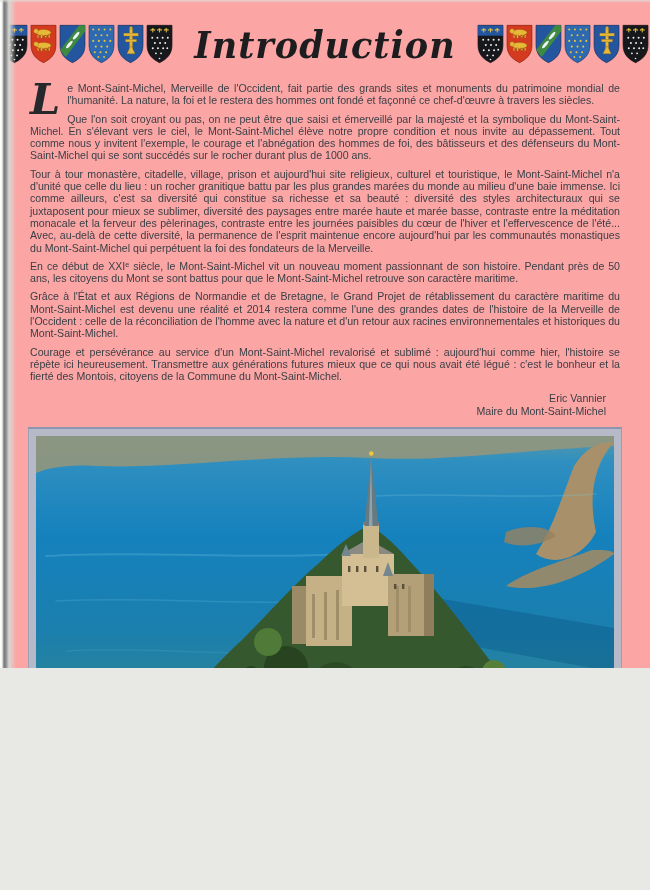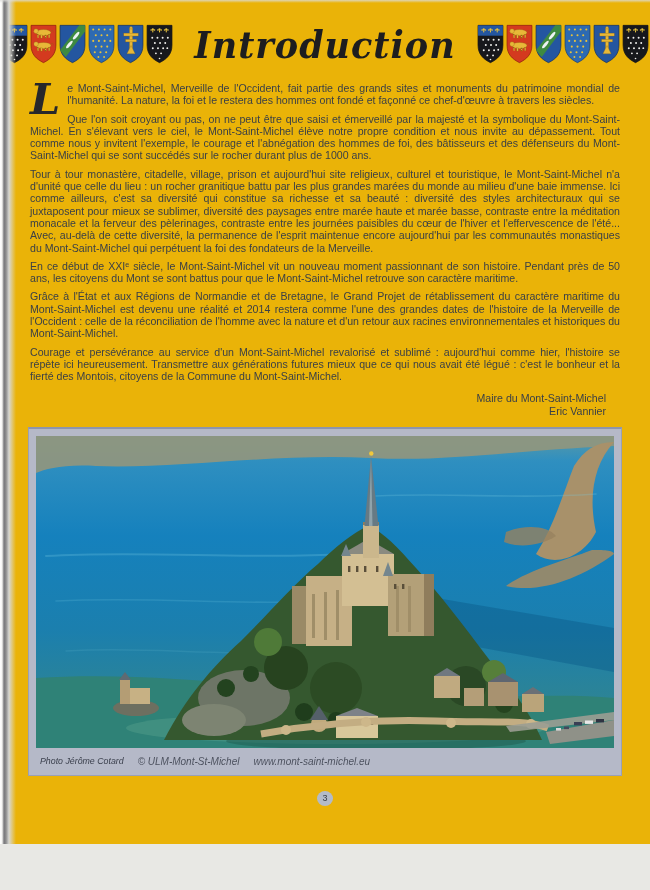--- a/index.html
+++ b/index.html
@@ -1,18 +1,18 @@
 <!DOCTYPE html>
 <html><head>
 <meta charset="utf-8">
 <style>
   html,body{margin:0;padding:0;background:#e8e8e4;}
   .sheet{
-    position:relative;width:650px;height:844px;overflow:hidden;
-    background:#eab308;
+    position:relative;width:650px;height:668px;overflow:hidden;
+    background:#fca5a5;
     font-family:"Liberation Sans", sans-serif;
     color:#3b4046;
   }
   
   .edge-left{position:absolute;left:0;top:0;bottom:0;width:16px;z-index:5;pointer-events:none;
     background:linear-gradient(to right,#ffffff 0px,#f4f4f1 2px,#77777a 4px,#8e8e8e 6px,#d8d8d3 9px,rgba(251,250,246,0) 16px);}
   .edge-top{position:absolute;left:0;top:0;right:0;height:3px;z-index:5;pointer-events:none;
     background:linear-gradient(to bottom,#dddddad0,rgba(251,250,246,0));}
   .edge-bottom{position:absolute;left:10px;right:55px;top:882px;height:2px;background:#c7c7c3;z-index:5;}
 
@@ -234,22 +234,22 @@
   </div>
 
   <div class="article">
     <p><span class="dropcap">L</span><span>e Mont-Saint-Michel, Merveille de l'Occident, fait partie des grands sites et monuments du patrimoine mondial de l'humanité. La nature, la foi et le restera des hommes ont fondé et façonné ce chef-d'œuvre à travers les siècles.</span></p>
     <p>Que l'on soit croyant ou pas, on ne peut être que saisi et émerveillé par la majesté et la symbolique du Mont-Saint-Michel. En s'élevant vers le ciel, le Mont-Saint-Michel élève notre propre condition et nous invite au dépassement. Tout comme nous y invitent l'exemple, le courage et l'abnégation des hommes de foi, des bâtisseurs et des défenseurs du Mont-Saint-Michel qui se sont succédés sur le rocher durant plus de 1000 ans.</p>
     <p>Tour à tour monastère, citadelle, village, prison et aujourd'hui site religieux, culturel et touristique, le Mont-Saint-Michel n'a d'unité que celle du lieu : un rocher granitique battu par les plus grandes marées du monde au milieu d'une baie immense. Ici comme ailleurs, c'est sa diversité qui constitue sa richesse et sa beauté : diversité des styles architecturaux qui se juxtaposent pour mieux se sublimer, diversité des paysages entre marée haute et marée basse, contraste entre la méditation monacale et la ferveur des pèlerinages, contraste entre les journées paisibles du cœur de l'hiver et l'effervescence de l'été... Avec, au-delà de cette diversité, la permanence de l'esprit maintenue encore aujourd'hui par les communautés monastiques du Mont-Saint-Michel qui perpétuent la foi des fondateurs de la Merveille.</p>
     <p>En ce début de XXIᵉ siècle, le Mont-Saint-Michel vit un nouveau moment passionnant de son histoire. Pendant près de 50 ans, les citoyens du Mont se sont battus pour que le Mont-Saint-Michel retrouve son caractère maritime.</p>
     <p>Grâce à l'État et aux Régions de Normandie et de Bretagne, le Grand Projet de rétablissement du caractère maritime du Mont-Saint-Michel est devenu une réalité et 2014 restera comme l'une des grandes dates de l'histoire de la Merveille de l'Occident : celle de la réconciliation de l'homme avec la nature et d'un retour aux racines environnementales et historiques du Mont-Saint-Michel.</p>
     <p>Courage et persévérance au service d'un Mont-Saint-Michel revalorisé et sublimé : aujourd'hui comme hier, l'histoire se répète ici heureusement. Transmettre aux générations futures mieux que ce qui nous avait été légué : c'est le bonheur et la fierté des Montois, citoyens de la Commune du Mont-Saint-Michel.</p>
     <div class="signature">
+      <div>Eric Vannier</div>
       <div>Maire du Mont-Saint-Michel</div>
-      <div>Eric Vannier</div>
     </div>
   </div>
 
   <div class="photo-frame">
     <svg class="photo-canvas" viewBox="0 0 578 312" preserveAspectRatio="none" role="img">
       <defs>
         <linearGradient id="water" x1="0" y1="0" x2="0" y2="1">
           <stop offset="0" stop-color="#5a9aa6"></stop>
           <stop offset="0.08" stop-color="#2f8fc0"></stop>
           <stop offset="0.32" stop-color="#1581bd"></stop>

